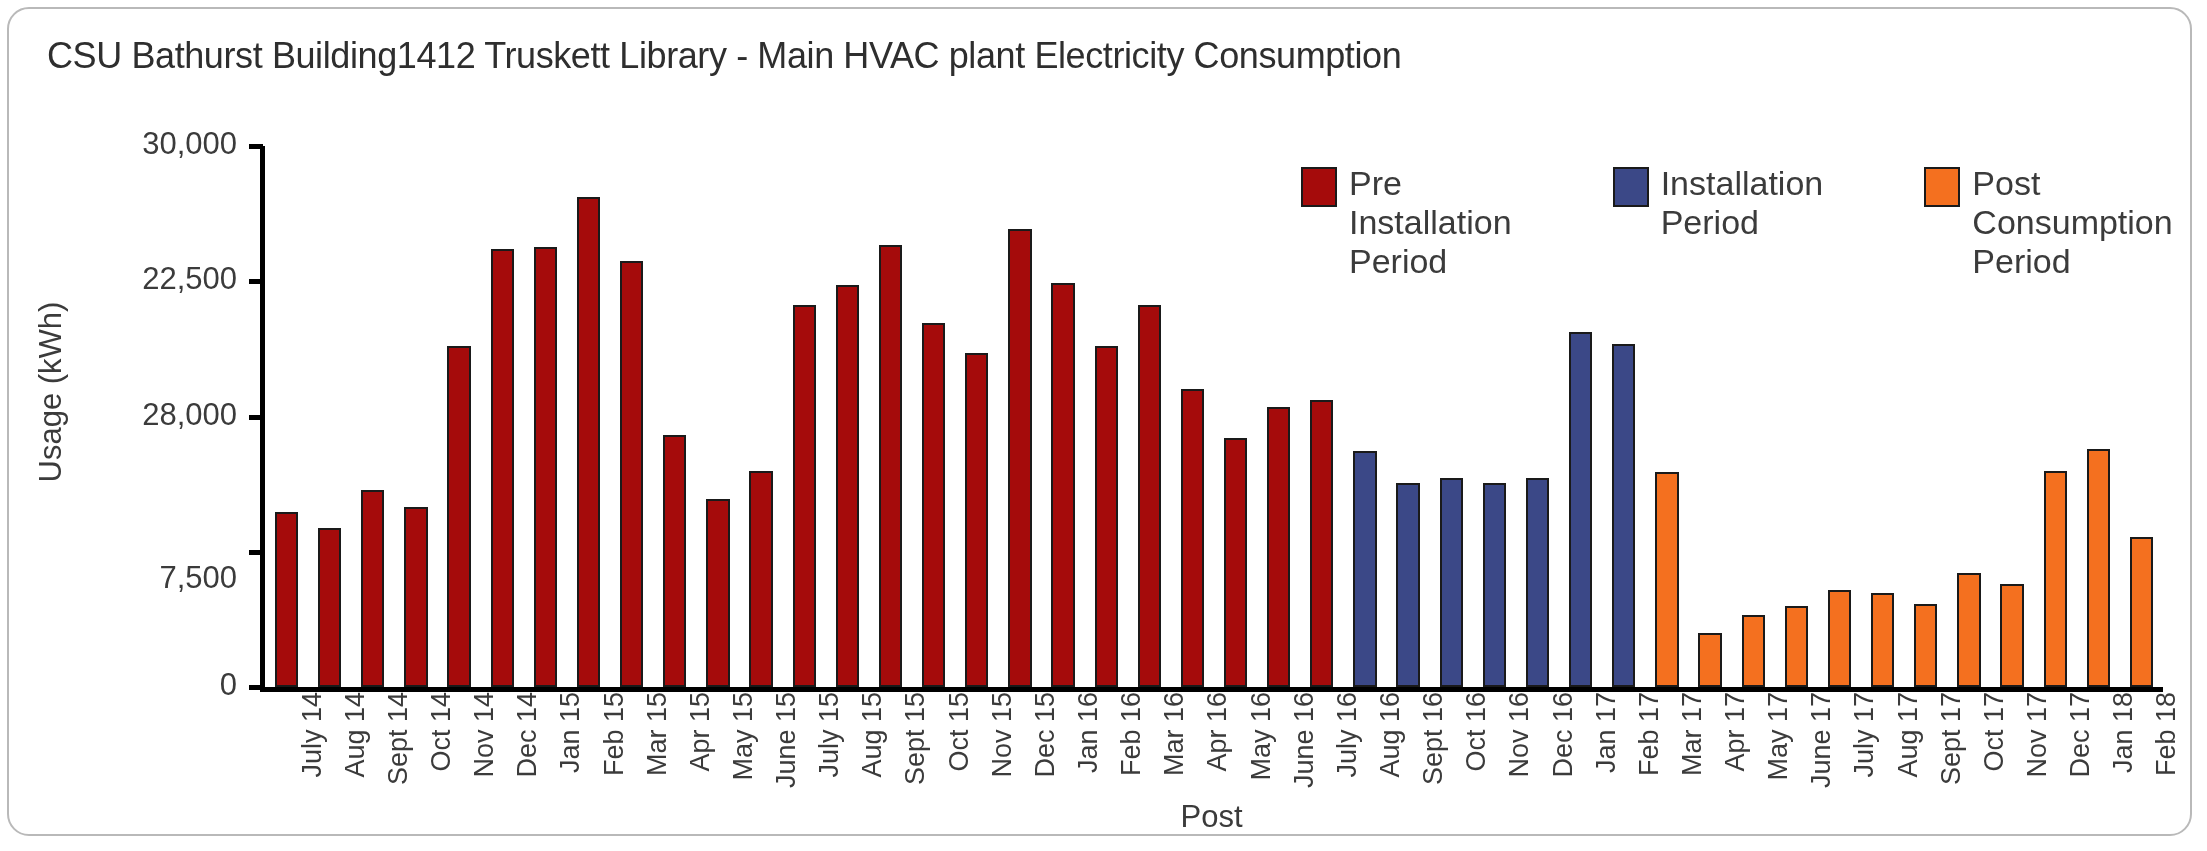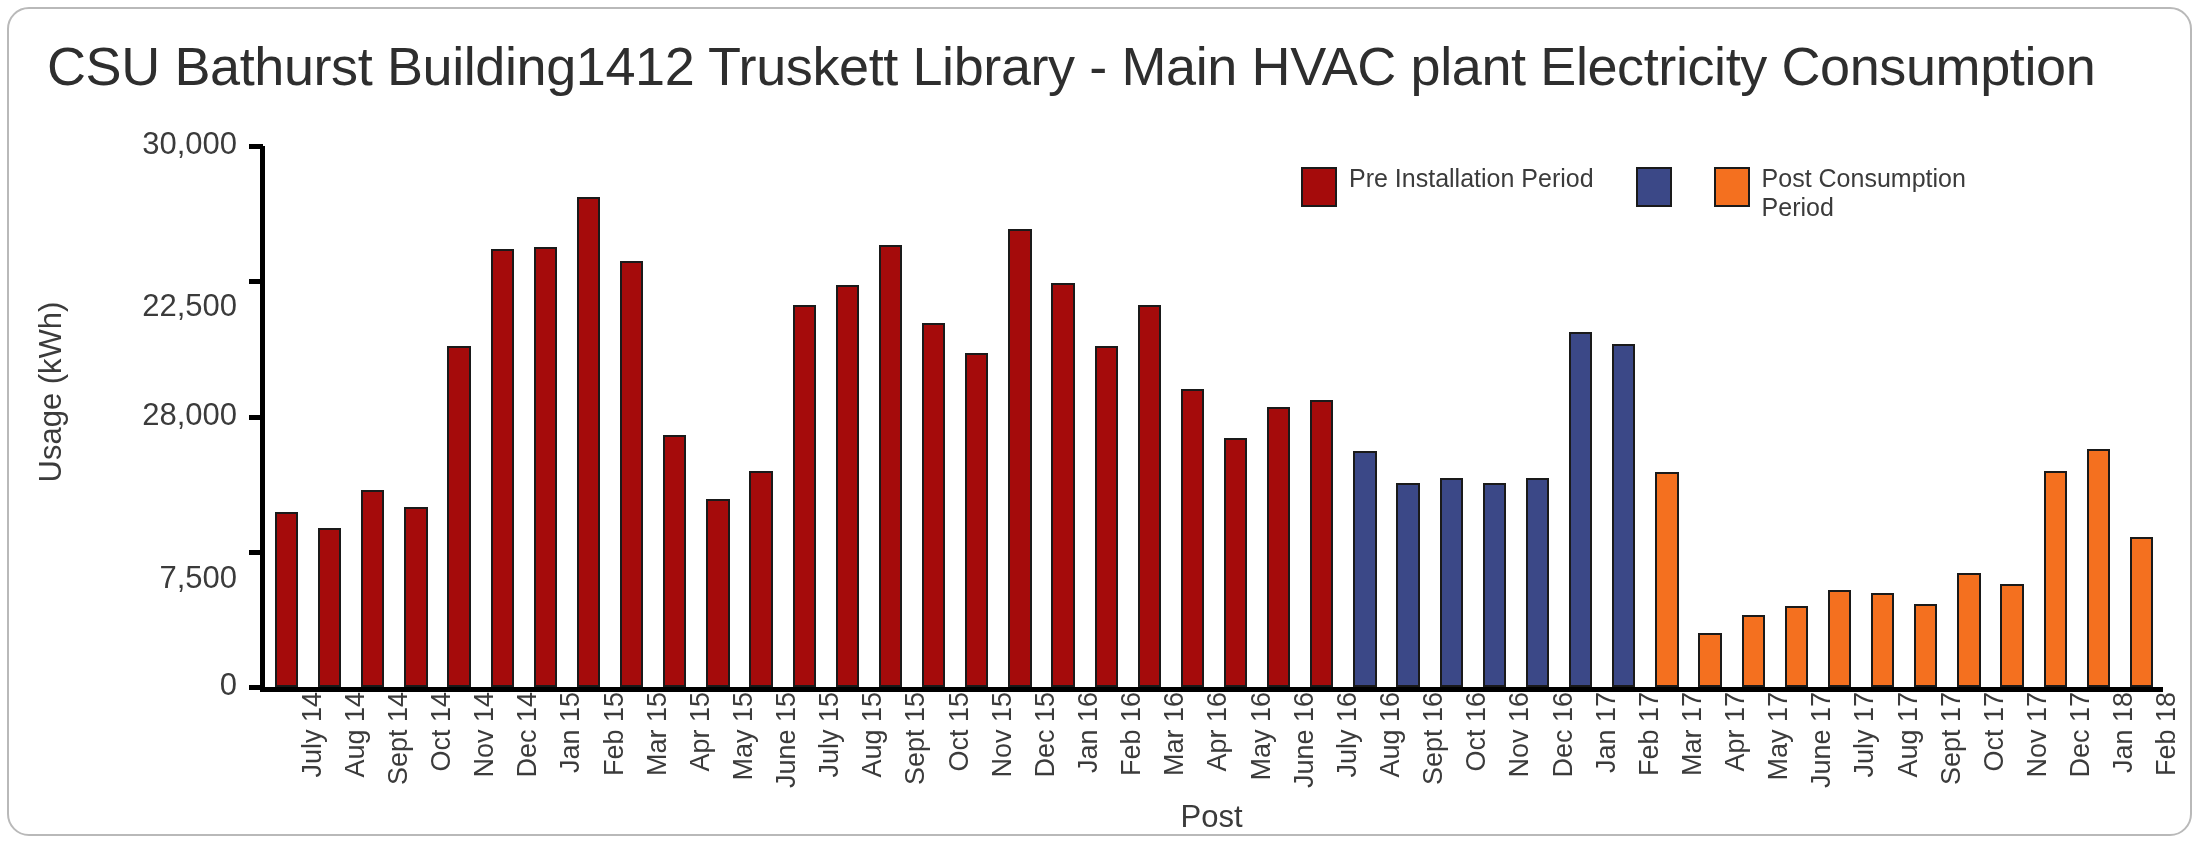--- a/index.html
+++ b/index.html
@@ -23,21 +23,21 @@
     box-sizing: border-box;
     border: 2px solid #b9b9b9;
     border-radius: 22px;
     background: #ffffff;
   }
 
   #chart-title {
     position: absolute;
     left: 38px;
     top: 26px;
-    font-size: 54px;
+    font-size: 36px;
     color: #2e2e2e;
     font-family: "Liberation Sans", sans-serif;
     white-space: nowrap;
     letter-spacing: -0.4px;
   }
 
   
   #plot {
     position: absolute;
     left: 0;
@@ -154,21 +154,21 @@
   }
   .legend-swatch {
     width: 36px;
     height: 40px;
     box-sizing: border-box;
     border: 2px solid #1a1a1a;
     flex: 0 0 auto;
     margin-top: 3px;
   }
   .legend-label {
-    font-size: 25px;
+    font-size: 34px;
     color: #3b3b3b;
     line-height: 1.15;
     max-width: 260px;
     font-family: "Liberation Sans", sans-serif;
   }
 </style>
 </head>
 <body>
 
 <div id="frame">
@@ -182,21 +182,21 @@
 
     <div id="y-ticks">
         <div class="y-tick" style="top: 135px;"></div>
         <div class="y-tick" style="top: 270.25px;"></div>
         <div class="y-tick" style="top: 405.5px;"></div>
         <div class="y-tick" style="top: 540.75px;"></div>
         <div class="y-tick" style="top: 676px;"></div>
       </div>
     <div id="y-labels">
         <div class="ylab" style="top: 117px; text-align: right;">30,000</div>
-        <div class="ylab" style="top: 252.25px; margin-top: 27px;">22,500</div>
+        <div class="ylab" style="top: 252.25px;">22,500</div>
         <div class="ylab" style="top: 387.5px;">28,000</div>
         <div class="ylab" style="top: 551px;">7,500</div>
         <div class="ylab" style="top: 658px;">0</div>
       </div>
 
     <div id="y-axis-title">Usage (kWh)</div>
 
     <div id="bars">
         <div class="bar" title="July 14: 9700" style="left: 9.92136px; width: 23.2936px; height: 174.923px; background: rgb(165, 11, 11);"></div>
         <div class="bar" title="Aug 14: 8800" style="left: 53.0577px; width: 23.2936px; height: 158.693px; background: rgb(165, 11, 11);"></div>
@@ -293,20 +293,21 @@
 
     <div id="x-axis-title">Post</div>
 
     <div id="legend">
         <div class="legend-item">
           <div class="legend-swatch" style="background: rgb(165, 11, 11);"></div>
           <div class="legend-label">Pre Installation Period</div>
         </div>
         <div class="legend-item">
           <div class="legend-swatch" style="background: rgb(59, 72, 135);"></div>
+          <div class="legend-label">Installation Period</div>
         </div>
         <div class="legend-item">
           <div class="legend-swatch" style="background: rgb(244, 112, 31);"></div>
           <div class="legend-label">Post Consumption Period</div>
         </div>
       </div>
 
   </div>
 </div>
 

